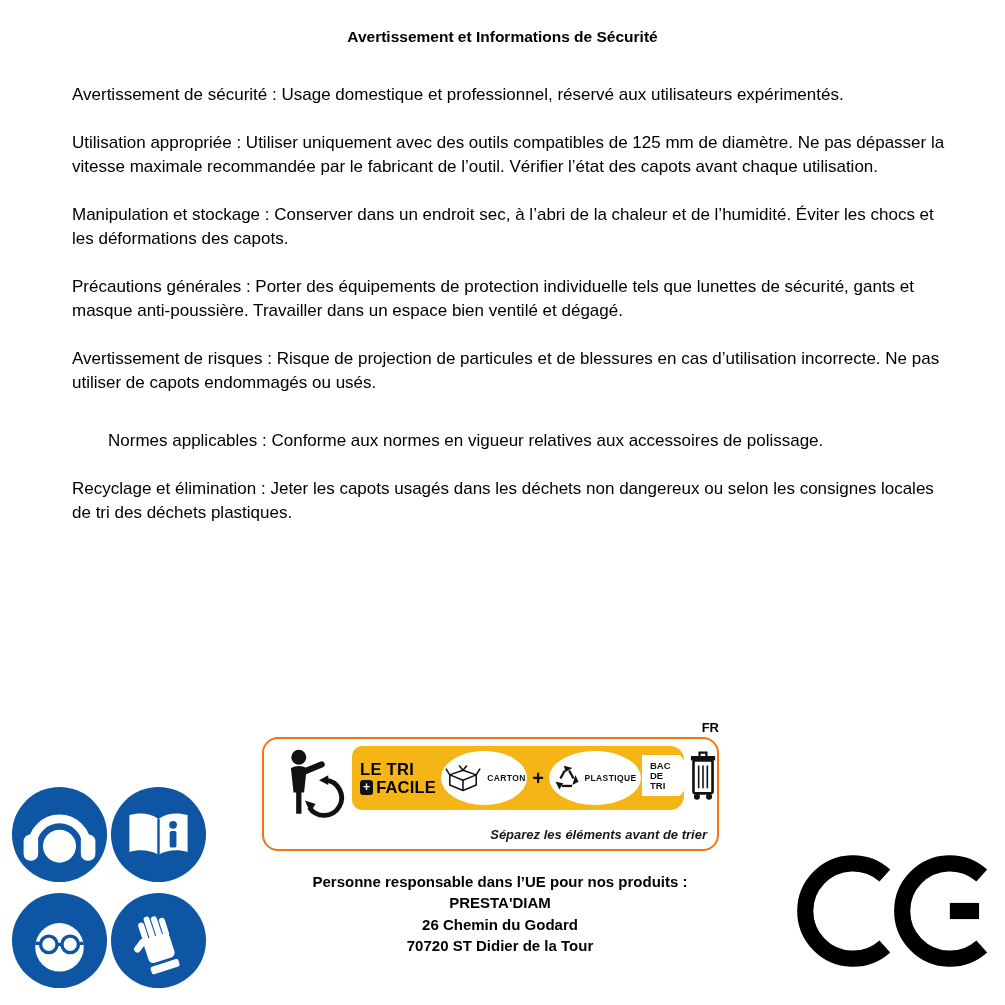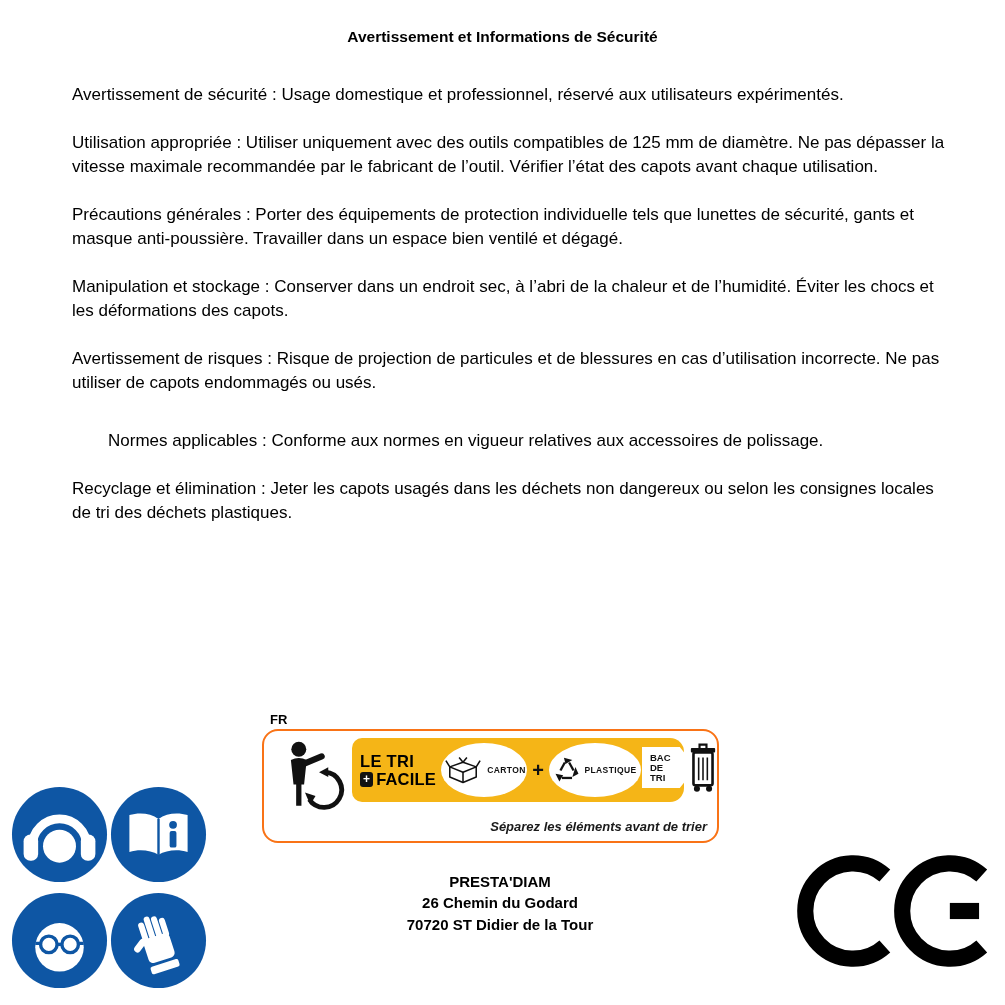--- a/index.html
+++ b/index.html
@@ -27,21 +27,21 @@
     position:absolute;left:11px;top:786px;
     display:grid;grid-template-columns:97px 97px;column-gap:2px;row-gap:9px;
   }
   .picto{width:97px;height:97px;display:block;}
   .pbg{fill:var(--pictogram-blue,#0E56A4);}
   .bluefill{fill:var(--pictogram-blue,#0E56A4);}
   .bluestroke{stroke:var(--pictogram-blue,#0E56A4);}
 
   
   .fr-wrap{position:absolute;left:262px;top:712px;width:457px;}
-  .fr-code{font-size:13px;font-weight:bold;margin:0 0 2px 8px;}
+  .fr-code{font-size:13px;font-weight:bold;margin:8px 0 2px 8px;text-align:right;}
   .tri-label{
     position:relative;width:453px;height:110px;background:#fff;
     border:2px solid #f97316;border-radius:16px;
   }
   .triman{position:absolute;left:8px;top:6px;width:80px;height:88px;}
   .band{
     position:absolute;left:88px;top:7px;width:332px;height:64px;
     background:var(--label-yellow,#F5B517);
     border-radius:10px 14px 14px 10px;
     display:flex;align-items:center;padding-left:8px;box-sizing:border-box;gap:5px;
@@ -89,22 +89,22 @@
 </head>
 <body>
 
 <div class="page">
 
   <h1 class="title">Avertissement et Informations de Sécurité</h1>
 
   <div class="body-text">
     <p>Avertissement de sécurité : Usage domestique et professionnel, réservé aux utilisateurs expérimentés.</p>
     <p>Utilisation appropriée : Utiliser uniquement avec des outils compatibles de 125 mm de diamètre. Ne pas dépasser la vitesse maximale recommandée par le fabricant de l’outil. Vérifier l’état des capots avant chaque utilisation.</p>
+    <p>Manipulation et stockage : Conserver dans un endroit sec, à l’abri de la chaleur et de l’humidité. Éviter les chocs et les déformations des capots.</p>
     <p>Précautions générales : Porter des équipements de protection individuelle tels que lunettes de sécurité, gants et masque anti-poussière. Travailler dans un espace bien ventilé et dégagé.</p>
-    <p>Manipulation et stockage : Conserver dans un endroit sec, à l’abri de la chaleur et de l’humidité. Éviter les chocs et les déformations des capots.</p>
     <p>Avertissement de risques : Risque de projection de particules et de blessures en cas d’utilisation incorrecte. Ne pas utiliser de capots endommagés ou usés.</p>
     <p class="gap-before">Normes applicables : Conforme aux normes en vigueur relatives aux accessoires de polissage.</p>
     <p>Recyclage et élimination : Jeter les capots usagés dans les déchets non dangereux ou selon les consignes locales de tri des déchets plastiques.</p>
   </div>
 
   <div class="pictograms">
 
     <svg class="picto" viewBox="0 0 100 100">
       <circle class="pbg" cx="50" cy="50" r="49"></circle>
       <path d="M22 62 A 28 28 0 0 1 78 62" fill="none" stroke="#fff" stroke-width="9"></path>
@@ -212,20 +212,21 @@
         <path d="M10 18 V44 M15 18 V44 M20 18 V44" stroke="#111" stroke-width="1.8" fill="none"></path>
         <circle cx="8" cy="54" r="3.5" fill="#111"></circle>
         <circle cx="22" cy="54" r="3.5" fill="#111"></circle>
       </svg>
 
       <div class="sort-note">Séparez les éléments avant de trier</div>
     </div>
   </div>
 
   <div class="address">
+    <div>Personne responsable dans l’UE pour nos produits :</div>
     <div>PRESTA'DIAM</div>
     <div>26 Chemin du Godard</div>
     <div>70720 ST Didier de la Tour</div>
   </div>
 
   <svg class="ce" viewBox="0 0 260 150">
     <path d="M115.5 28.9 A 62 62 0 1 0 115.5 121.1" fill="none" stroke="#000" stroke-width="21"></path>
     <path d="M241.5 28.9 A 62 62 0 1 0 241.5 121.1" fill="none" stroke="#000" stroke-width="21"></path>
     <path d="M200 75 H 238" fill="none" stroke="#000" stroke-width="21"></path>
   </svg>

